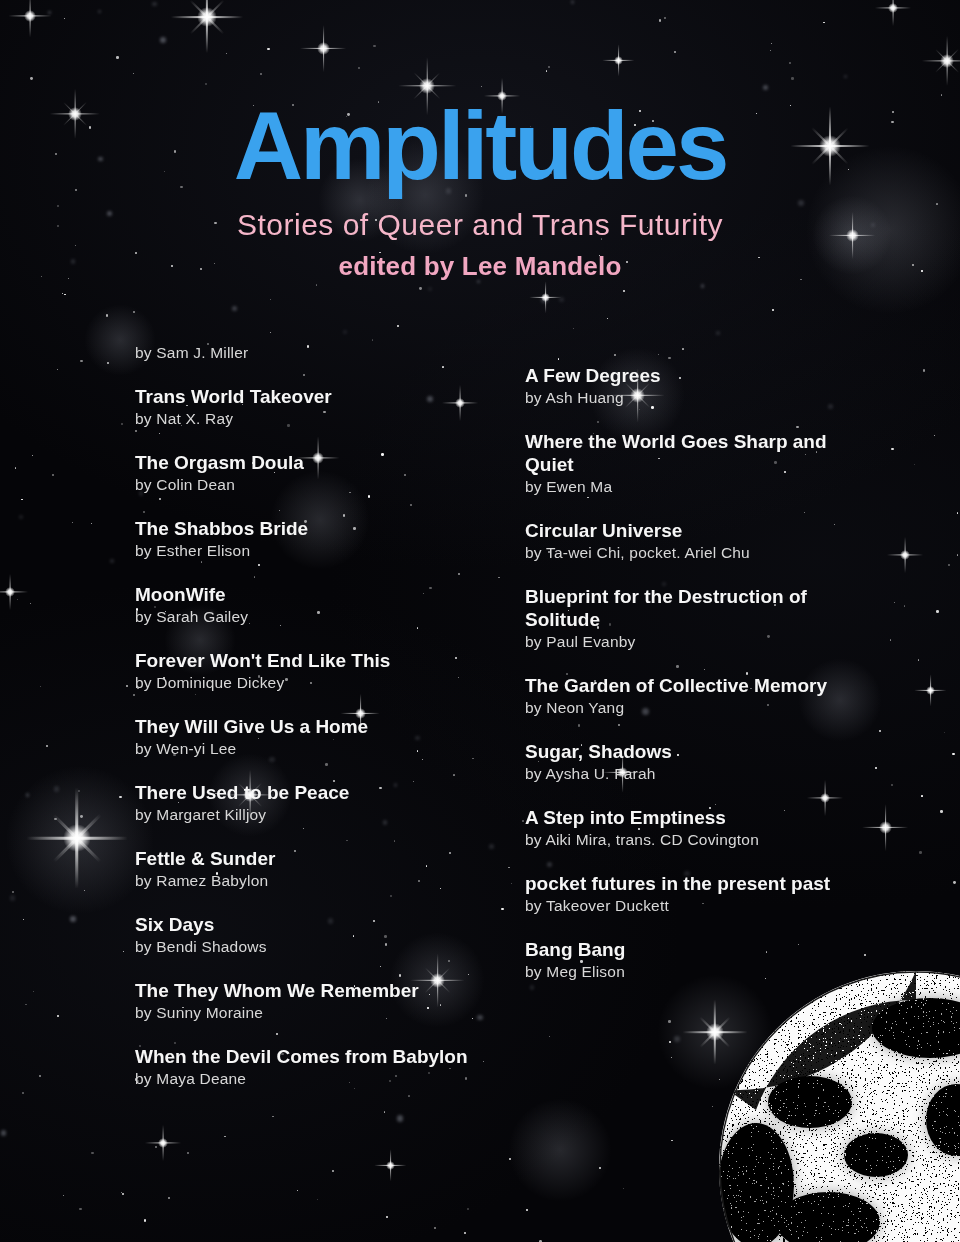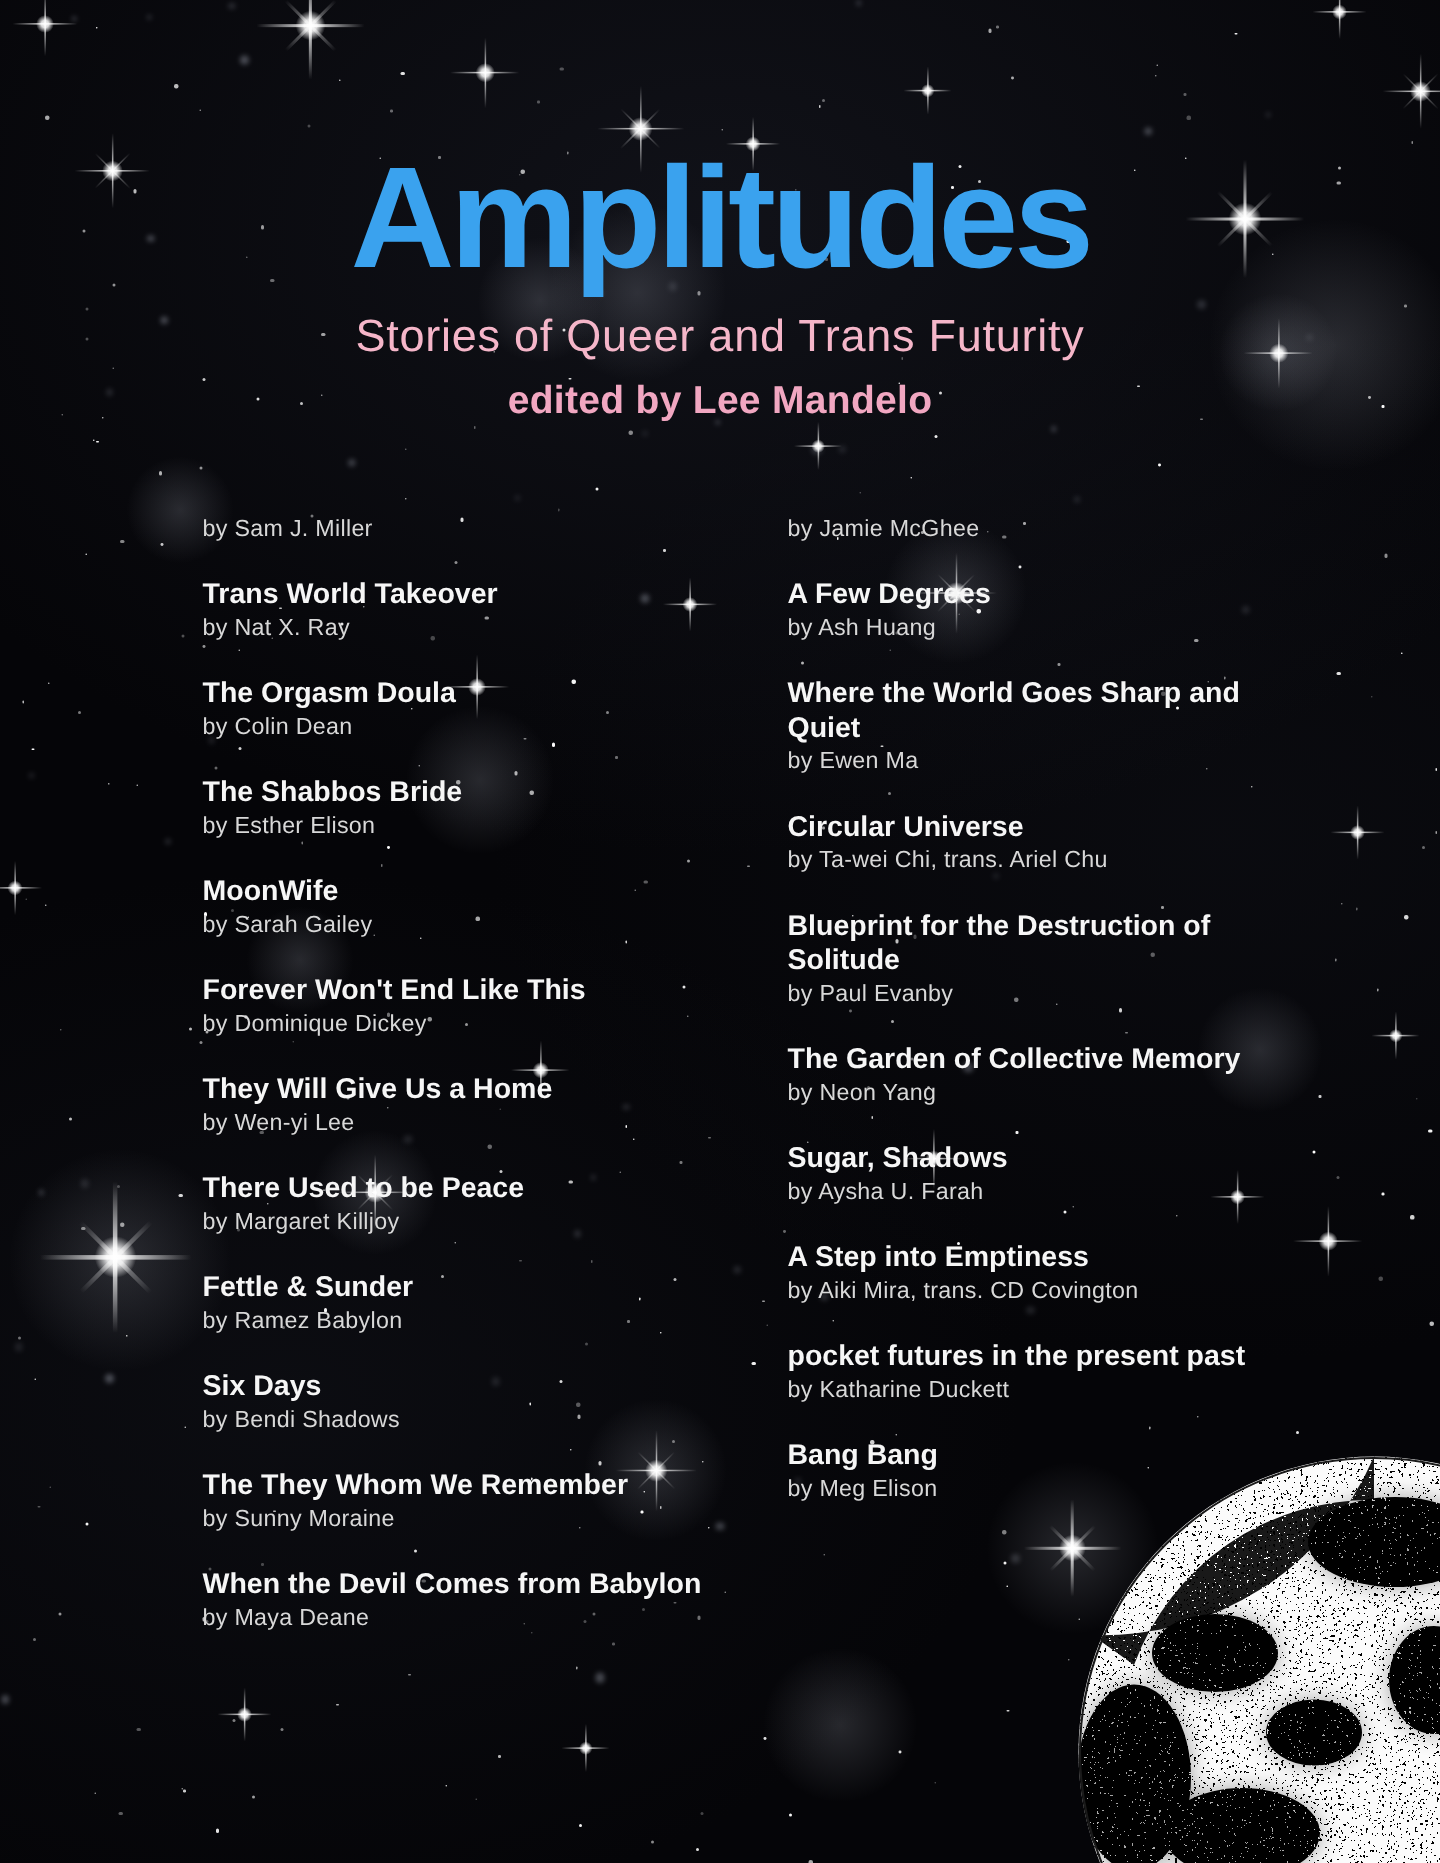--- a/index.html
+++ b/index.html
@@ -668,53 +668,52 @@
           <div class="story-title">The They Whom We Remember</div>
           <div class="story-author">by Sunny Moraine</div>
         </div>
         <div class="entry">
           <div class="story-title">When the Devil Comes from Babylon</div>
           <div class="story-author">by Maya Deane</div>
         </div>
       </div>
     <div class="col" id="col-right">
         <div class="entry">
-          <div class="story-author">by Jamie McGhee</div>
         </div>
         <div class="entry">
           <div class="story-title">A Few Degrees</div>
           <div class="story-author">by Ash Huang</div>
         </div>
         <div class="entry">
           <div class="story-title">Where the World Goes Sharp and Quiet</div>
           <div class="story-author">by Ewen Ma</div>
         </div>
         <div class="entry">
           <div class="story-title">Circular Universe</div>
-          <div class="story-author">by Ta-wei Chi, trans. Ariel Chu</div>
+          <div class="story-author">by Ta-wei Chi, pocket. Ariel Chu</div>
         </div>
         <div class="entry">
           <div class="story-title">Blueprint for the Destruction of Solitude</div>
           <div class="story-author">by Paul Evanby</div>
         </div>
         <div class="entry">
           <div class="story-title">The Garden of Collective Memory</div>
           <div class="story-author">by Neon Yang</div>
         </div>
         <div class="entry">
           <div class="story-title">Sugar, Shadows</div>
           <div class="story-author">by Aysha U. Farah</div>
         </div>
         <div class="entry">
           <div class="story-title">A Step into Emptiness</div>
           <div class="story-author">by Aiki Mira, trans. CD Covington</div>
         </div>
         <div class="entry">
           <div class="story-title">pocket futures in the present past</div>
-          <div class="story-author">by Katharine Duckett</div>
+          <div class="story-author">by Takeover Duckett</div>
         </div>
         <div class="entry">
           <div class="story-title">Bang Bang</div>
           <div class="story-author">by Meg Elison</div>
         </div>
       </div>
   </main>
 
   <div id="moon">
     <svg width="242" height="272" viewBox="0 0 242 272" aria-hidden="true">

